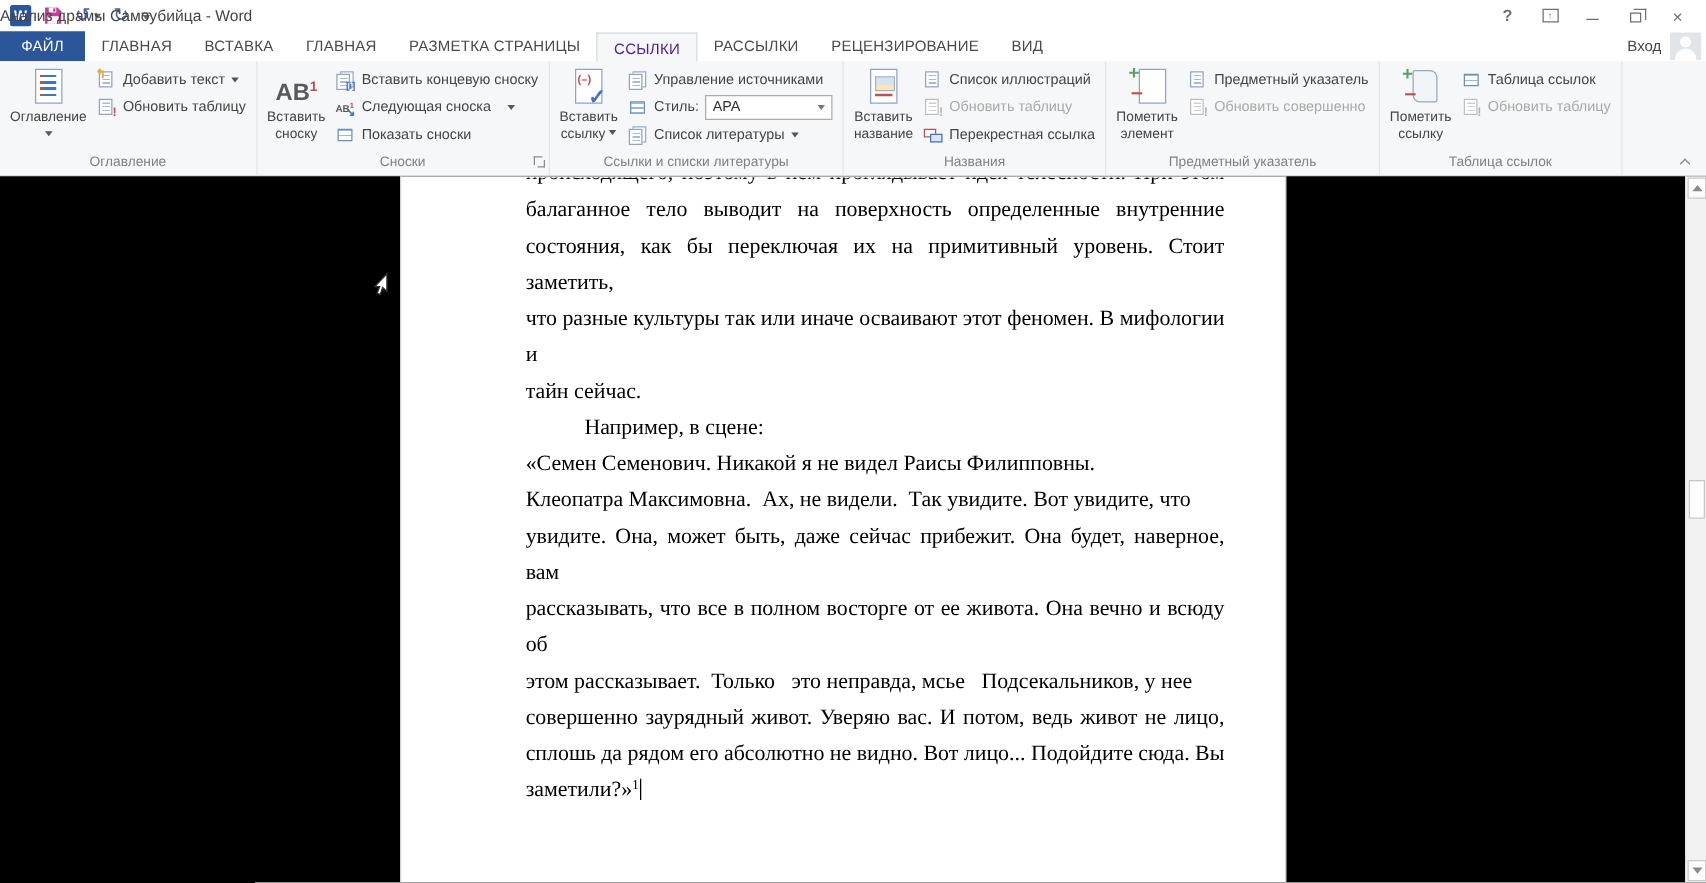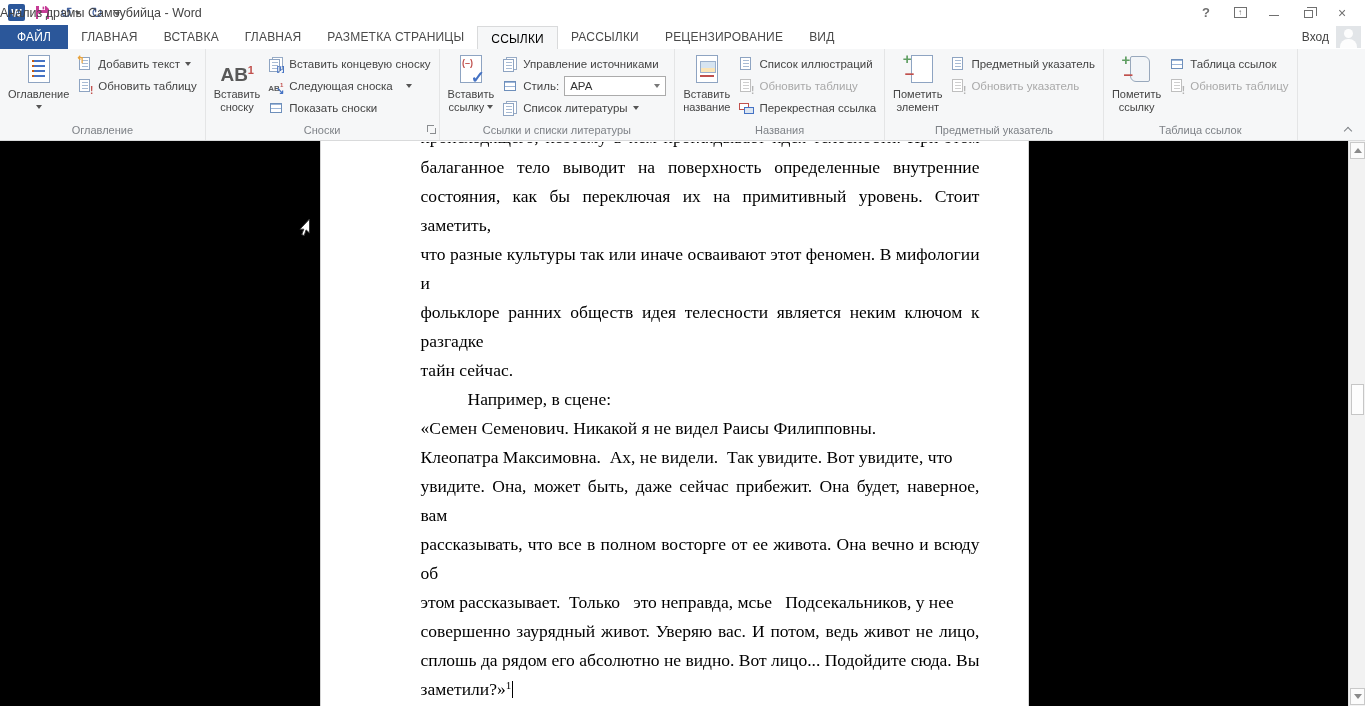--- a/index.html
+++ b/index.html
@@ -22,21 +22,21 @@
   .ico-min { width:10px; height:1px; background:#707070; margin-top:6px; }
   .ico-restore { width:9px; height:8px; border:1px solid #707070; position:relative; background:#fff; margin-top:3px; }
   .ico-restore:before { content:""; position:absolute; left:2px; top:-4px; width:9px; height:8px; border:1px solid #707070; border-bottom:none; border-left:none; }
   .ico-close { font-size:14px; }
 
   
   .tabrow { height:24px; background:#fff; display:flex; align-items:flex-end; position:relative; }
   .tabs { display:flex; align-items:flex-end; height:24px; }
   .tab { height:24px; line-height:24px; padding:0 13px; font-size:12px; color:#4A4A4A; letter-spacing:.2px; white-space:nowrap; }
   .tab.file { background:#2B579A; color:#fff; padding:0 17px; }
-  .tab.active { background:#F6F7F8; color:#000000; border:1px solid #D9DADB; border-bottom:1px solid #F6F7F8; margin-bottom:-1px; }
+  .tab.active { background:#F6F7F8; color:#4c1d95; border:1px solid #D9DADB; border-bottom:1px solid #F6F7F8; margin-bottom:-1px; }
   .signin { position:absolute; right:4px; bottom:1px; display:flex; align-items:center; gap:7px; }
   .signin-label { font-size:12px; color:#444; }
   .avatar { width:25px; height:22px; background:#E2E5E8; position:relative; overflow:hidden; }
   .avatar:before { content:""; position:absolute; left:8px; top:3px; width:9px; height:9px; border-radius:50%; background:#FDFDFD; }
   .avatar:after { content:""; position:absolute; left:4px; top:13px; width:17px; height:12px; border-radius:8px 8px 0 0; background:#FDFDFD; }
 
   
   .ribbon { height:92px; background:#F6F7F8; border-bottom:1px solid #D9DADB; display:flex; position:relative; }
   .rgroup { border-right:1px solid #E4E5E6; display:flex; flex-direction:column; position:relative; }
   .grp-body { flex:1; display:flex; padding:3px 4px 0 4px; }
@@ -350,21 +350,21 @@
           <span class="ic">
               <span class="p"></span>
             </span>
           <span>Предметный указатель</span>
         </div>
         <div class="sbtn disabled">
           <span class="ic dis">
               <span class="p"></span>
               <span class="bd gray">!</span>
             </span>
-          <span>Обновить указатель</span>
+          <span>Обновить совершенно</span>
         </div>
       </div>
     </div>
     <div class="grp-label-row">
         <div class="grp-label">Предметный указатель</div>
       </div>
   </div>
 
   <div class="rgroup">
     <div class="grp-body">
@@ -406,21 +406,20 @@
         <div>
 
             <div class="dl j clip"><span>происходящего, поэтому в нем проглядывает идея телесности. При этом</span><sup class="fnref"></sup></div>
 
             <div class="dl j"><span>балаганное тело выводит на поверхность определенные внутренние</span><sup class="fnref"></sup></div>
 
             <div class="dl j"><span>состояния, как бы переключая их на примитивный уровень. Стоит заметить,</span><sup class="fnref"></sup></div>
 
             <div class="dl j"><span>что разные культуры так или иначе осваивают этот феномен. В мифологии и</span><sup class="fnref"></sup></div>
 
-            <div class="dl j"><span>фольклоре ранних обществ идея телесности является неким ключом к разгадке</span><sup class="fnref"></sup></div>
 
             <div class="dl"><span>тайн сейчас.</span><sup class="fnref"></sup></div>
 
             <div class="dl ind"><span>Например, в сцене:</span><sup class="fnref"></sup></div>
 
             <div class="dl"><span>«Семен Семенович. Никакой я не видел Раисы Филипповны.</span><sup class="fnref"></sup></div>
 
             <div class="dl"><span>Клеопатра Максимовна.  Ах, не видели.  Так увидите. Вот увидите, что</span><sup class="fnref"></sup></div>
 
             <div class="dl j"><span>увидите.  Она, может быть, даже сейчас прибежит. Она будет, наверное, вам</span><sup class="fnref"></sup></div>

